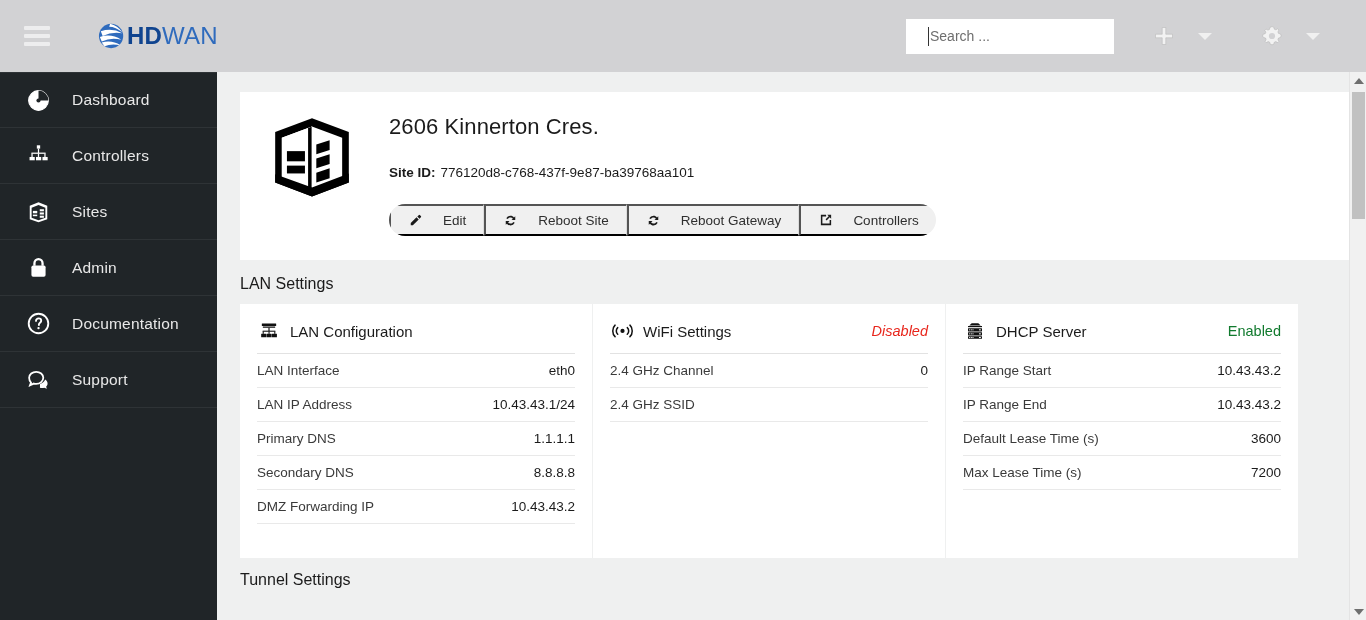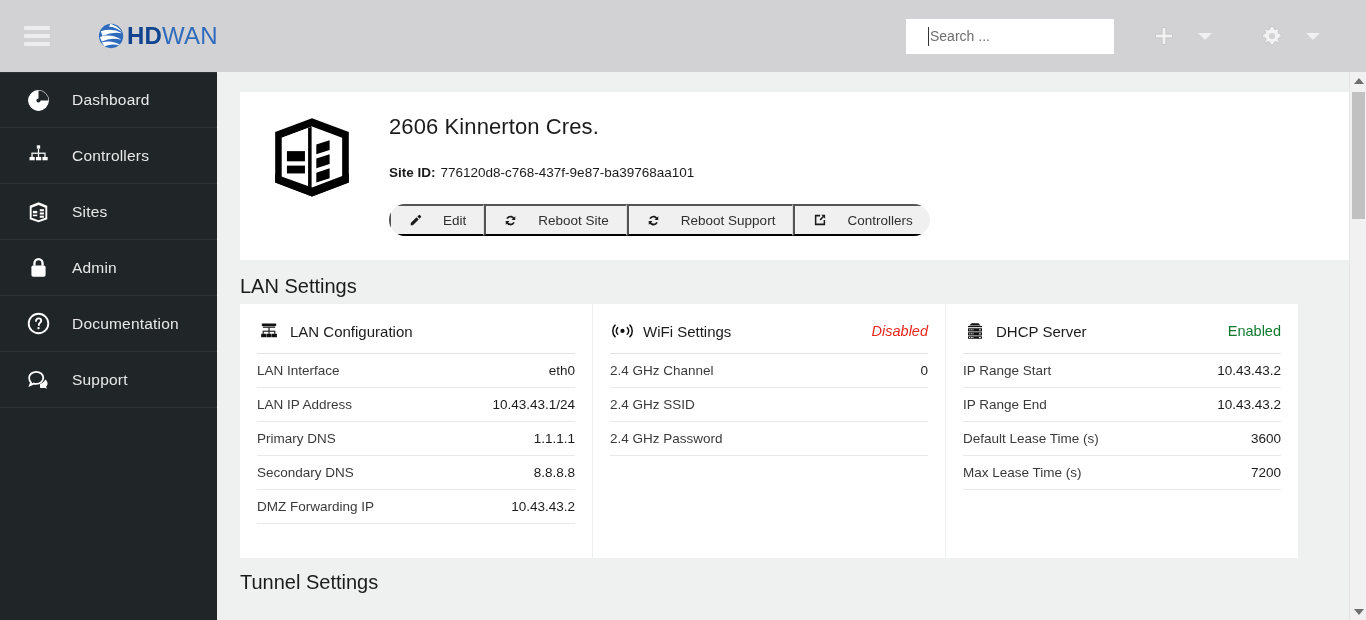--- a/index.html
+++ b/index.html
@@ -104,21 +104,21 @@
     padding: 0 17px; font-size: 13.5px; color: #2f2f2f;
     border-right: 1px solid #dcdcdc; cursor: pointer;
     background: transparent;
     font-family: "Liberation Sans", sans-serif;
   }
   .btn:last-child { border-right: none; }
   .btn-icon { width: 15px; height: 15px; display: flex; align-items: center; justify-content: center; }
 
   .section-title {
     position: absolute; left: 23px;
-    font-size: 20px; color: #1b1b1b;
+    font-size: 16px; color: #1b1b1b;
   }
   #lan-settings-title { top: 203px; }
   #tunnel-settings-title { top: 499px; }
 
   .cards-row {
     position: absolute; left: 23px; top: 232px;
     width: 1086px; display: flex; gap: 1px;
   }
   .info-card {
     width: 352px; height: 254px;
@@ -343,21 +343,21 @@
           <span>Reboot Site</span>
         </button>
 
         <button class="btn">
           <span class="btn-icon">
             <svg width="15" height="15" viewBox="0 0 24 24" fill="#1b1b1b">
               <path d="M12 4.2c2.3 0 4.3 1.1 5.6 2.8l2-1.9v6h-6l2.2-2.1A5.1 5.1 0 0 0 12 7.1c-1.9 0-3.5 1-4.3 2.6l-2.5-1.3A8 8 0 0 1 12 4.2z"></path>
               <path d="M12 19.8c-2.3 0-4.3-1.1-5.6-2.8l-2 1.9v-6h6L8.2 15a5.1 5.1 0 0 0 3.8 1.9c1.9 0 3.5-1 4.3-2.6l2.5 1.3a8 8 0 0 1-6.8 4.2z"></path>
             </svg>
           </span>
-          <span>Reboot Support</span>
+          <span>Reboot Gateway</span>
         </button>
 
         <button class="btn">
           <span class="btn-icon">
             <svg width="14" height="14" viewBox="0 0 24 24" fill="#1b1b1b">
               <path d="M3.2 3.2h9v2.6H5.8v12.4h12.4v-6.4h2.6v9h-17.6z"></path>
               <path d="M14.2 3.2h6.6v6.6l-2.4-2.4-5.3 5.3-1.8-1.8 5.3-5.3z"></path>
             </svg>
           </span>
           <span>Controllers</span>
@@ -427,24 +427,20 @@
         <span class="card-title">WiFi Settings</span>
         <span class="card-status status-disabled">Disabled</span>
       </div>
       <div>
         <div class="kv-row">
           <span class="kv-key">2.4 GHz Channel</span>
           <span class="kv-val">0</span>
         </div>
         <div class="kv-row">
           <span class="kv-key">2.4 GHz SSID</span>
-          <span class="kv-val"></span>
-        </div>
-        <div class="kv-row">
-          <span class="kv-key">2.4 GHz Password</span>
           <span class="kv-val"></span>
         </div>
       </div>
     </div>
 
     <div class="info-card">
       <div class="card-head">
         <span class="card-icon">
           <svg width="22" height="20" viewBox="0 0 24 24" fill="#111111">
             <path d="M5.2 5.4L8 2.8h8l2.8 2.6z"></path>

